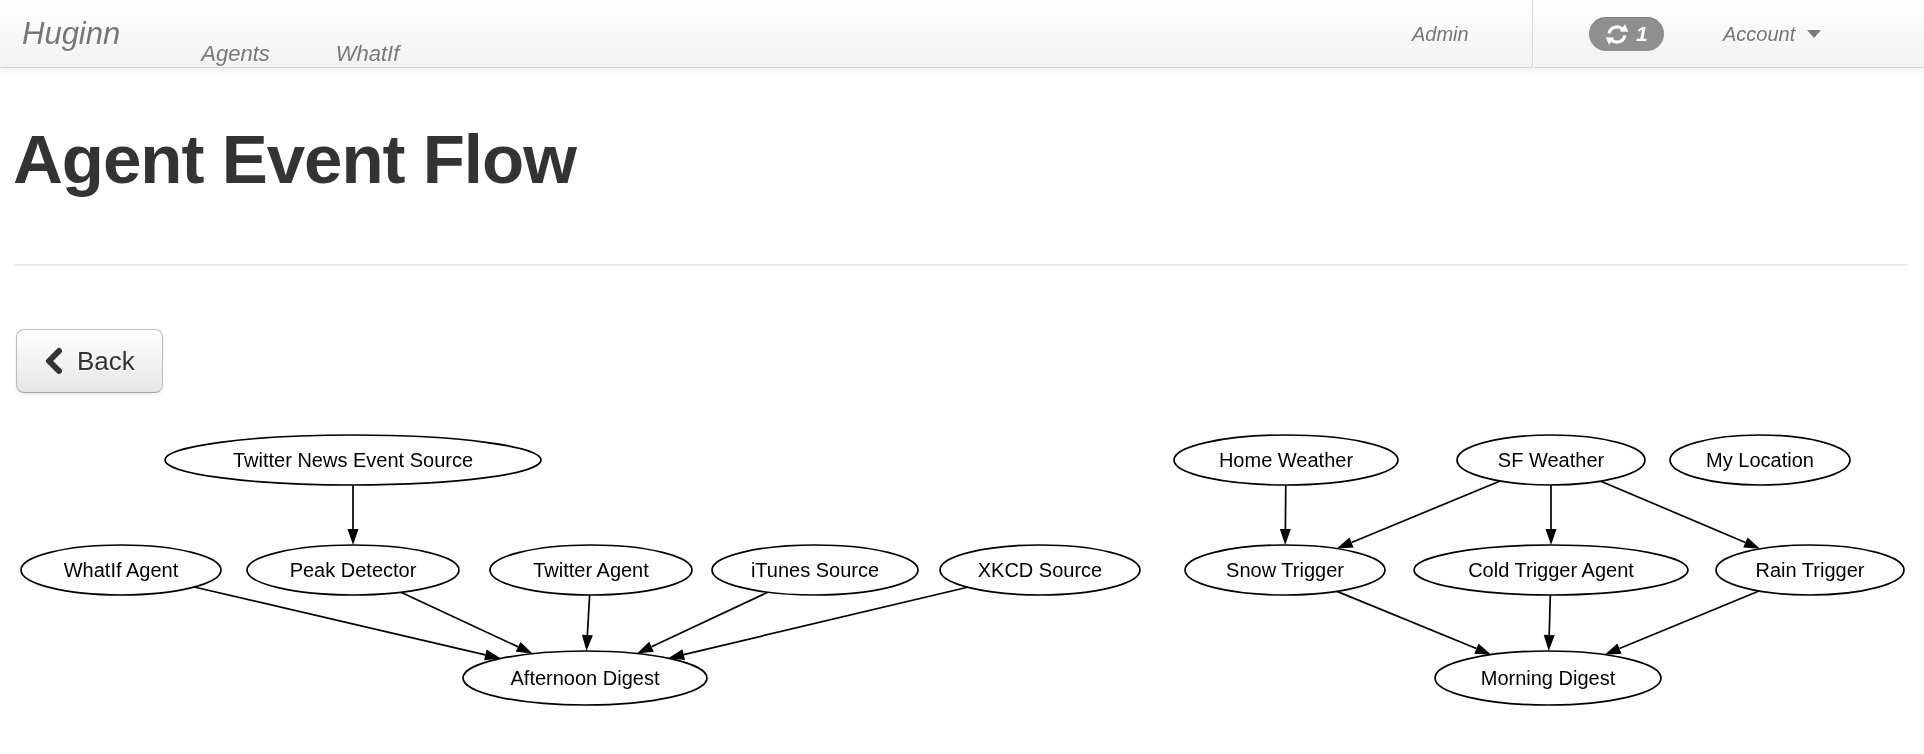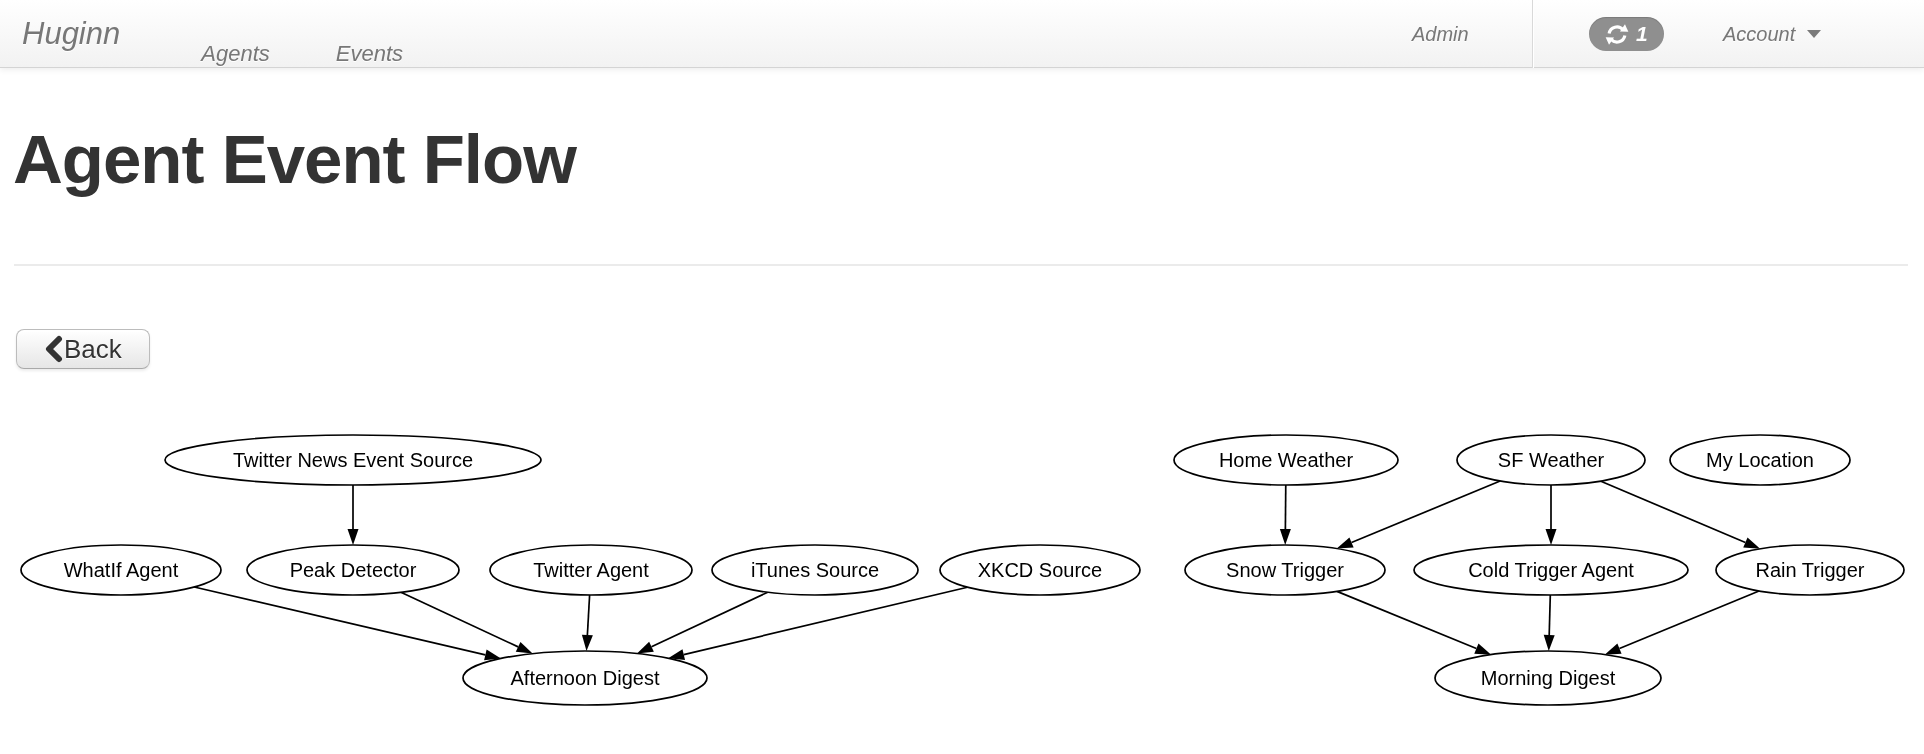--- a/index.html
+++ b/index.html
@@ -29,43 +29,43 @@
   .job-badge .count { color: #ffffff; font-weight: bold; font-size: 21px; text-shadow: none; }
   .caret { display: inline-block; width: 0; height: 0; margin-left: 12px;
     border-left: 7px solid transparent; border-right: 7px solid transparent;
     border-top: 8px solid #7a7a7a; vertical-align: middle; }
 
   
   .page-title { position: absolute; left: 13px; top: 120px; font-size: 69px;
     font-weight: bold; color: #333333; letter-spacing: -1px; }
   .rule { position: absolute; left: 14px; right: 16px; top: 264px; height: 0;
     border-top: 2px solid #ebebeb; }
-  .back-btn { position: absolute; left: 16px; top: 329px; height: 40px;
-    display: inline-flex; align-items: center; padding: 0 27px;
+  .back-btn { position: absolute; left: 16px; top: 329px; height: 64px;
+    display: inline-flex; align-items: center; gap: 13px; padding: 0 27px;
     font-size: 26px; color: #333333; cursor: pointer;
     background: linear-gradient(#ffffff, #e6e6e6);
     border: 1px solid #bcbcbc; border-bottom-color: #a9a9a9; border-radius: 8px;
     box-shadow: inset 0 2px 0 rgba(255,255,255,0.5), 0 2px 3px rgba(0,0,0,0.08);
     text-shadow: 0 1px 0 #ffffff; }
 
   
   .diagram-svg { position: absolute; left: 0; top: 0; width: 1924px; height: 754px;
     pointer-events: none; }
   .diagram-svg text { font-family: "Liberation Sans", "DejaVu Sans", sans-serif; }
 </style>
 </head>
 <body>
 
 <div class="stage">
 
   <div class="navbar">
     <a class="brand">Huginn</a>
     <div class="nav-links">
       <a class="nav-link">Agents</a>
-      <a class="nav-link">Events</a>
+      <a class="nav-link">WhatIf</a>
     </div>
 
     <a class="nav-right-item" style="left:1412px;">Admin</a>
 
     <div class="divider-vertical" style="left:1532px;"></div>
 
     <a class="job-badge" style="left:1589px;">
       <span style="display:inline-flex;">
         <svg width="24" height="21" viewBox="0 0 22 20">
           <g fill="none" stroke="#ffffff" stroke-width="3">

